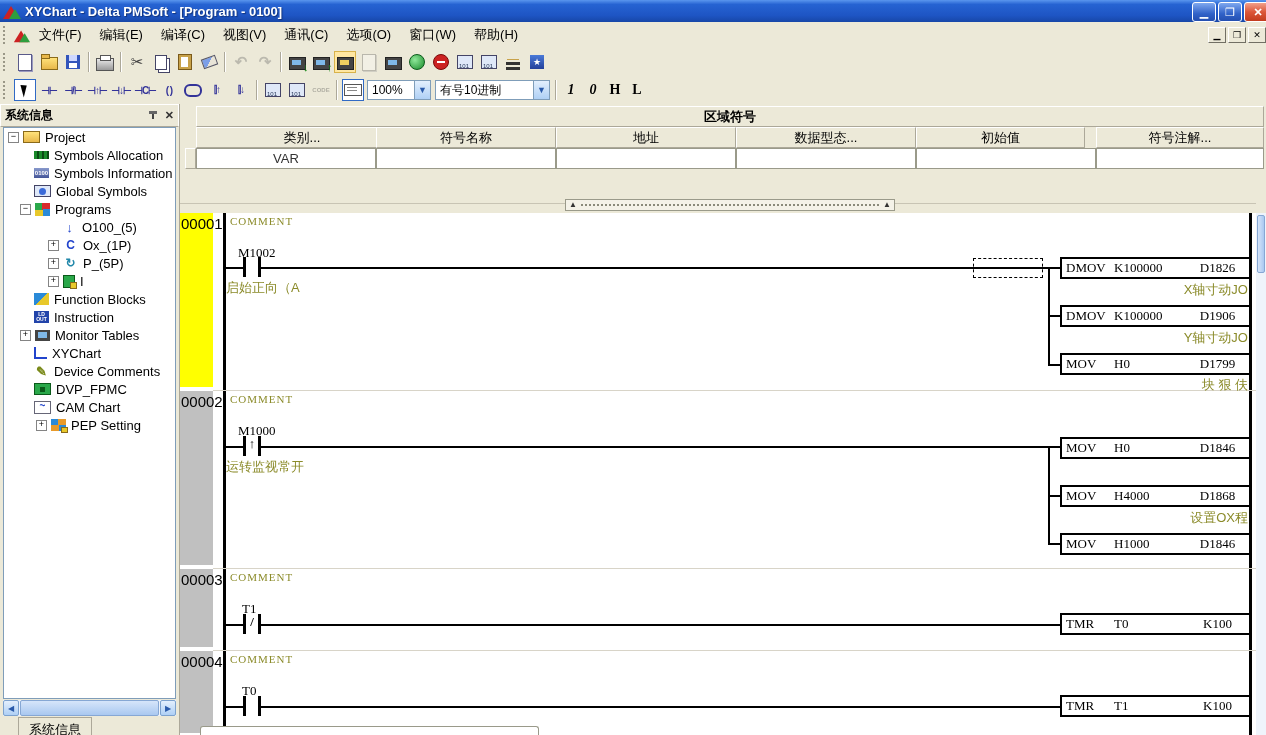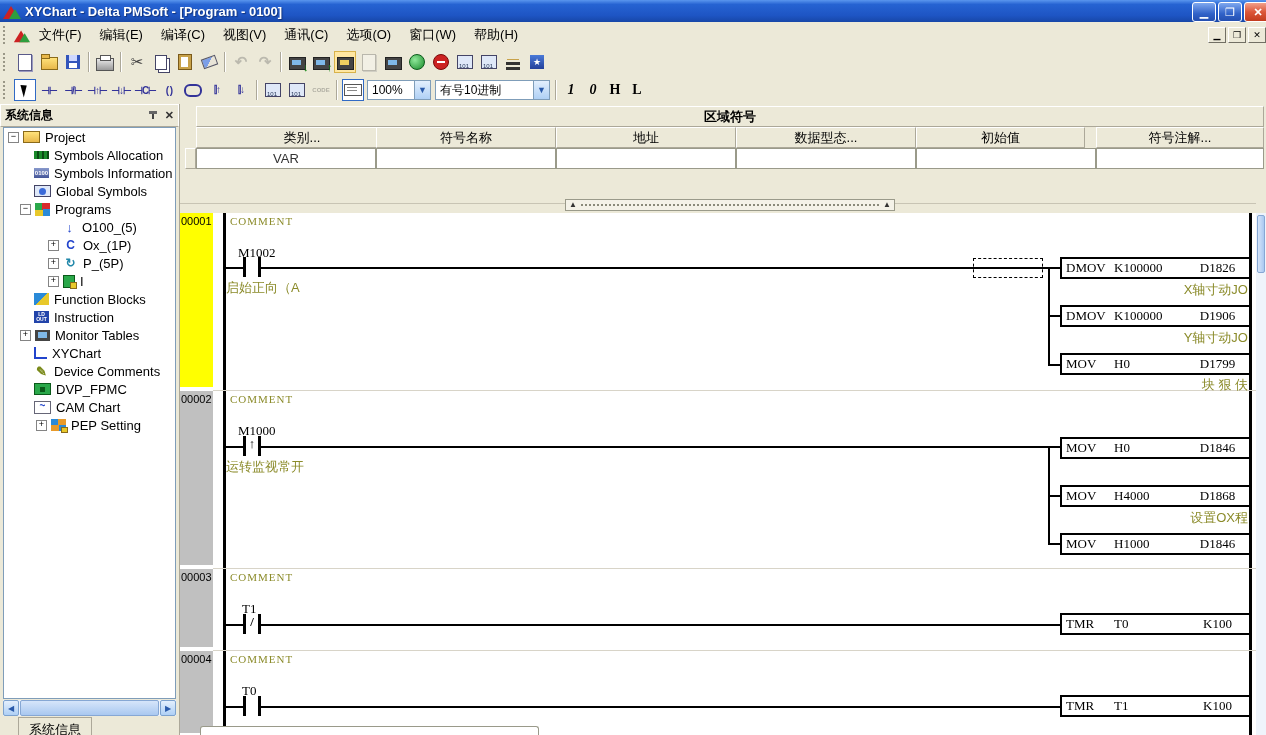--- a/index.html
+++ b/index.html
@@ -136,21 +136,21 @@
     display:flex;align-items:center;justify-content:center;font-size:13px;color:#333;}
   
   .splitline{position:absolute;left:180px;top:203px;width:1076px;height:1px;background:#c8c4b4;}
   .splitter{position:absolute;left:565px;top:199px;width:330px;height:12px;background:#F4F2E8;
     border:1px solid #9a9a8a;display:flex;align-items:center;padding:0 3px;box-sizing:border-box;}
   .splitter .arr{font-size:8px;color:#333;line-height:1;}
   .splitter .dots{flex:1;border-top:2px dotted #8a8a7a;margin:0 4px;height:0;}
   
   .ladder{position:absolute;left:180px;top:213px;width:1076px;height:522px;background:#fff;overflow:hidden;}
   .gut{position:absolute;left:0;width:33px;background:#C0C0C0;box-sizing:border-box;
-    font-size:11px;padding:2px 0 0 1px;border-bottom:2px solid #fff;}
+    font-size:15px;padding:2px 0 0 1px;border-bottom:2px solid #fff;}
   .gut.sel{background:#FFFF00;}
   .rail{position:absolute;top:0;width:3px;height:522px;background:#000;}
   .rsep{position:absolute;left:33px;width:1043px;height:1px;background:#D8D4C8;}
   .cmt{position:absolute;font-family:"Liberation Serif",serif;font-size:11px;color:#8B8B2A;letter-spacing:1px;}
   .dev{position:absolute;font-family:"Liberation Serif",serif;font-size:13px;color:#000;}
   .note{position:absolute;font-size:13px;color:#8B8B2A;}
   .wire{position:absolute;height:2px;background:#000;}
   .cgap{position:absolute;height:2px;background:#fff;}
   .cbar{position:absolute;width:3px;height:20px;background:#000;}
   .cmark{position:absolute;width:12px;text-align:center;font-size:13px;font-weight:bold;color:#000;font-family:"Liberation Serif",serif;}

